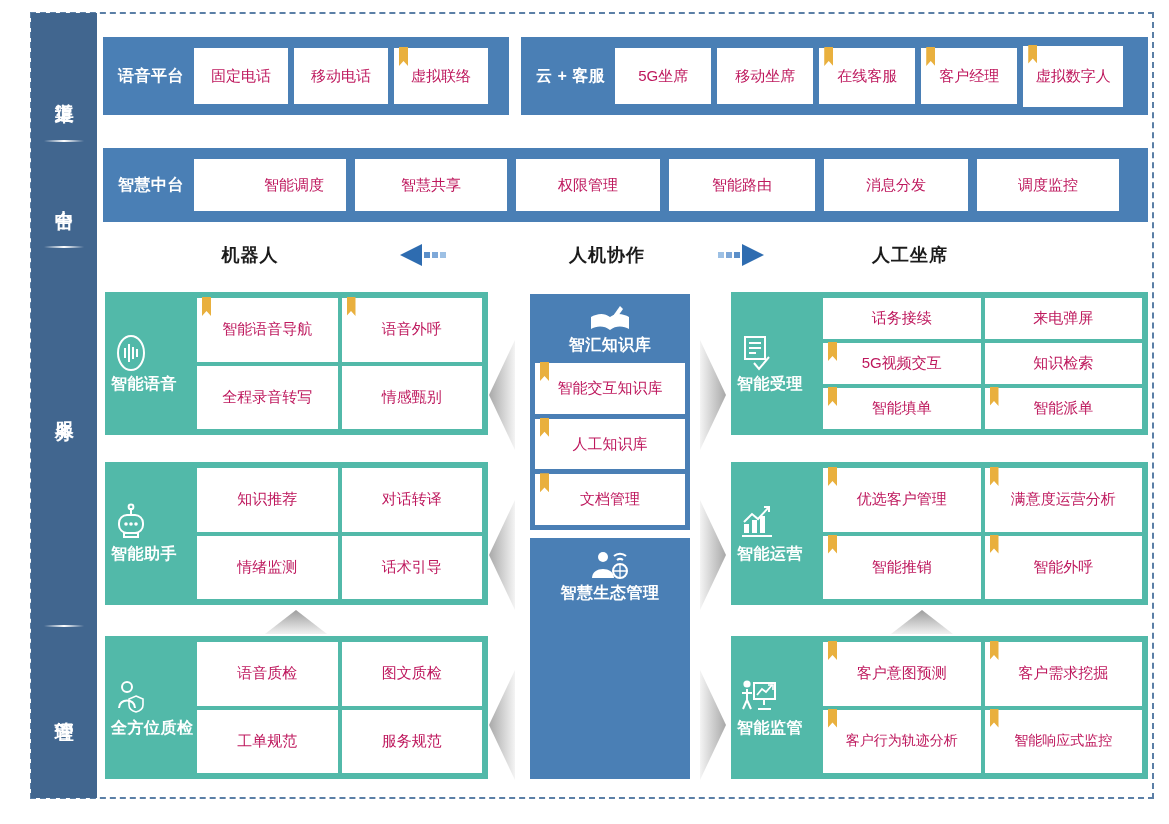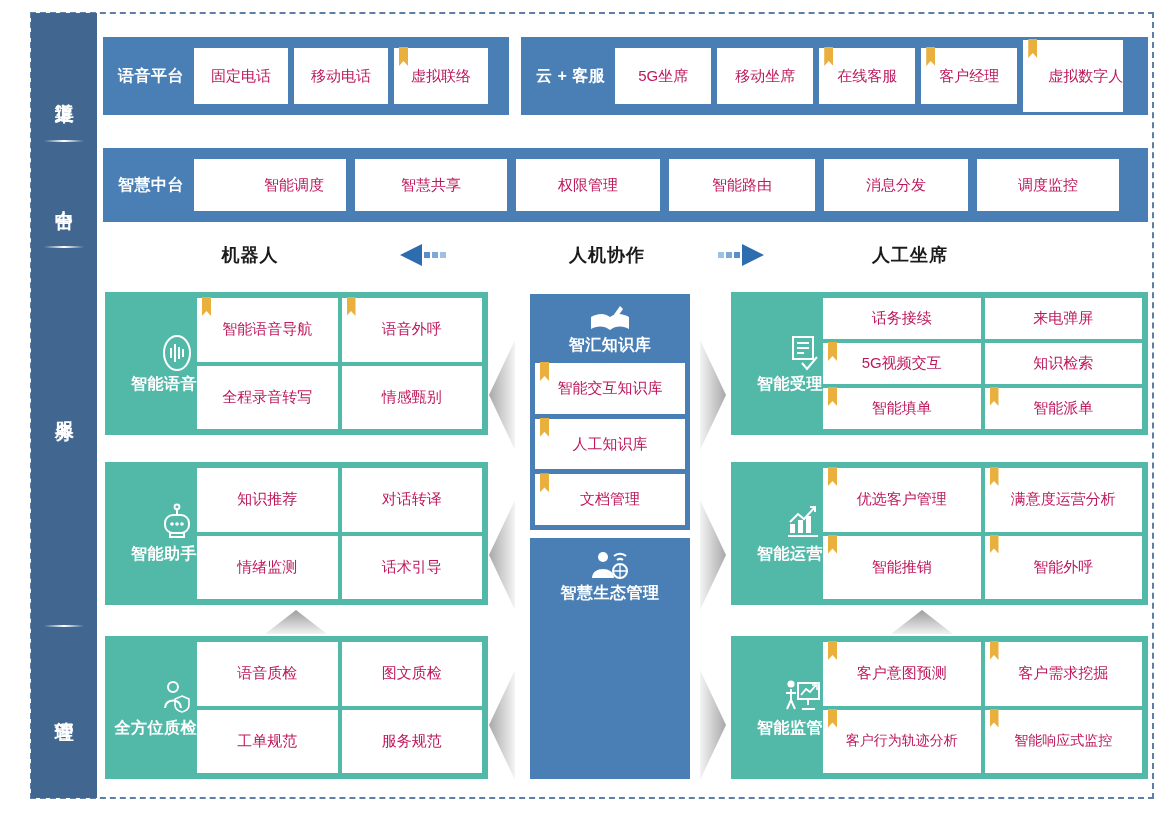--- a/index.html
+++ b/index.html
@@ -59,21 +59,21 @@
     position:absolute;color:#1b1b1b;font-weight:bold;font-size:18px;
     text-align:center;letter-spacing:1px;
   }
   .flowarrow{position:absolute;width:52px;height:22px;}
 
   
   .card{position:absolute;box-sizing:border-box;display:flex;}
   .card.teal{background:#52b9a9;padding:6px;}
   .card-side{
     width:86px;flex:0 0 86px;display:flex;flex-direction:column;
-    align-items:flex-end;justify-content:center;
+    align-items:flex-start;justify-content:center;
   }
   .card-side .lbl{
     color:#ffffff;font-weight:bold;font-size:16px;white-space:nowrap;
     letter-spacing:.5px;
   }
   .card-grid{flex:1;display:grid;gap:4px;}
   .card-grid.r2{grid-template-columns:1fr 1fr;grid-template-rows:1fr 1fr;}
   .card-grid.r3{grid-template-columns:1fr 1fr;grid-template-rows:1fr 1fr 1fr;}
   .card .chip{font-size:15px;}
 
@@ -141,21 +141,21 @@
     </div>
     <div class="chip" style="width:96px;height:56px;margin-right:6px;">
       <span>移动坐席</span>
     </div>
     <div class="chip bm" style="width:96px;height:56px;margin-right:6px;">
       <span>在线客服</span>
     </div>
     <div class="chip bm" style="width:96px;height:56px;margin-right:6px;">
       <span>客户经理</span>
     </div>
-    <div class="chip bm" style="width:100px;height:72px;justify-content:flex-end;">
+    <div class="chip bm" style="width:100px;height:61px;">
       <span>虚拟数字人</span>
     </div>
   </div>
 
   <div class="band" style="left:103px;top:148px;width:1045px;height:74px;">
     <span class="band-title">智慧中台</span>
     <div class="chip" style="width:152px;height:52px;margin-right:9px;padding-left:48px;">
       <span>智能调度</span>
     </div>
     <div class="chip" style="width:152px;height:52px;margin-right:9px;">

